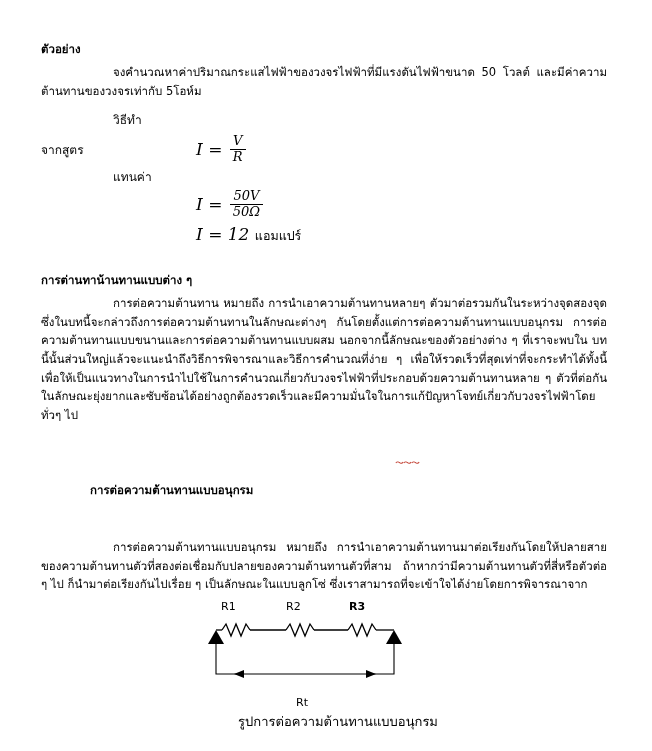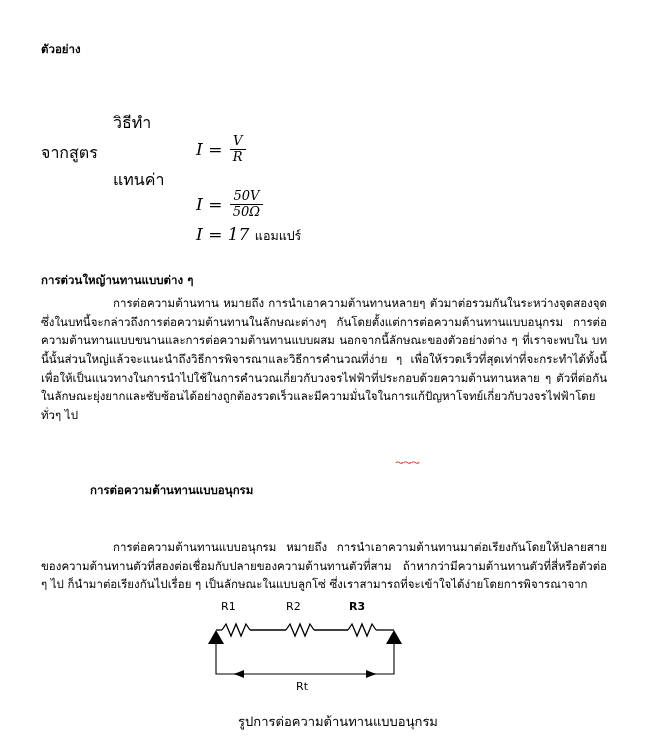--- a/index.html
+++ b/index.html
@@ -30,21 +30,21 @@
     color: #000;
   }
   .heading {
     position: absolute;
     font-size: 11.5px;
     font-weight: bold;
     color: #000;
   }
   .plain {
     position: absolute;
-    font-size: 16px;
+    font-size: 12px;
     color: #000;
   }
 
   
   .math {
     position: absolute;
     font-family: "DejaVu Serif", "Liberation Serif", serif;
     font-style: italic;
     font-size: 17px;
     color: #000;
@@ -88,20 +88,21 @@
     position: absolute;
     font-size: 11px;
     font-family: "DejaVu Sans", "Liberation Sans", sans-serif;
     color: #000;
   }
   .rt-label {
     position: absolute;
     font-size: 11px;
     font-family: "DejaVu Sans", "Liberation Sans", sans-serif;
     color: #000;
+    margin-top: 16px;
   }
   .caption {
     position: absolute;
     font-size: 13px;
     text-align: center;
     width: 100%;
     left: 12px;
     color: #000;
   }
   .squiggle {
@@ -111,20 +112,21 @@
     letter-spacing: -1px;
   }
 </style>
 </head>
 <body>
 
 <div class="page">
 
   <div class="heading" style="left:41px; top:40px;">ตัวอย่าง</div>
 
+  <div class="body-text" style="left:41px; top:63px; width:566px; text-indent:72px;">จงคำนวณหาค่าปริมาณกระแสไฟฟ้าของวงจรไฟฟ้าที่มีแรงดันไฟฟ้าขนาด 50 โวลต์ และมีค่าความต้านทานของวงจรเท่ากับ 5โอห์ม</div>
 
   <div class="plain" style="left:113px; top:110px;">วิธีทำ</div>
 
   <div class="plain" style="left:41px; top:140px;">จากสูตร</div>
 
   <div class="math" style="left:196px; top:135px;">
     <span>I</span>
     <span>=</span>
     <span class="frac">
       <span class="num">V</span>
@@ -139,25 +141,25 @@
     <span>=</span>
     <span class="frac">
       <span class="num">50V</span>
       <span class="den">50Ω</span>
     </span>
   </div>
 
   <div class="math" style="left:196px; top:224px;">
     <span>I</span>
     <span>=</span>
-    <span>17</span>
+    <span>12</span>
     <span class="thai-inline">แอมแปร์</span>
   </div>
 
-  <div class="heading" style="left:41px; top:271px;">การต่วนใหญ้านทานแบบต่าง ๆ</div>
+  <div class="heading" style="left:41px; top:271px;">การต่านทาน้านทานแบบต่าง ๆ</div>
 
   <div class="body-text" style="left:41px; top:294px; width:566px; text-indent:72px;">การต่อความต้านทาน  หมายถึง  การนำเอาความต้านทานหลายๆ  ตัวมาต่อรวมกันในระหว่างจุดสองจุดซึ่งในบทนี้จะกล่าวถึงการต่อความต้านทานในลักษณะต่างๆ กันโดยตั้งแต่การต่อความต้านทานแบบอนุกรม   การต่อความต้านทานแบบขนานและการต่อความต้านทานแบบผสม นอกจากนี้ลักษณะของตัวอย่างต่าง ๆ ที่เราจะพบใน บทนี้นั้นส่วนใหญ่แล้วจะแนะนำถึงวิธีการพิจารณาและวิธีการคำนวณที่ง่าย ๆ เพื่อให้รวดเร็วที่สุดเท่าที่จะกระทำได้ทั้งนี้เพื่อให้เป็นแนวทางในการนำไปใช้ในการคำนวณเกี่ยวกับวงจรไฟฟ้าที่ประกอบด้วยความต้านทานหลาย ๆ ตัวที่ต่อกันในลักษณะยุ่งยากและซับซ้อนได้อย่างถูกต้องรวดเร็วและมีความมั่นใจในการแก้ปัญหาโจทย์เกี่ยวกับวงจรไฟฟ้าโดยทั่วๆ ไป</div>
 
   <span class="squiggle" style="left:395px; top:457px;">〜〜〜</span>
 
   <div class="heading" style="left:90px; top:481px;">การต่อความต้านทานแบบอนุกรม</div>
 
   <div class="body-text" style="left:41px; top:504px; width:566px; text-indent:72px;margin-top:34px;">การต่อความต้านทานแบบอนุกรม หมายถึง การนำเอาความต้านทานมาต่อเรียงกันโดยให้ปลายสายของความต้านทานตัวที่สองต่อเชื่อมกับปลายของความต้านทานตัวที่สาม ถ้าหากว่ามีความต้านทานตัวที่สี่หรือตัวต่อ ๆ ไป ก็นำมาต่อเรียงกันไปเรื่อย ๆ  เป็นลักษณะในแบบลูกโซ่ ซึ่งเราสามารถที่จะเข้าใจได้ง่ายโดยการพิจารณาจาก</div>
 
   <div class="circuit">

